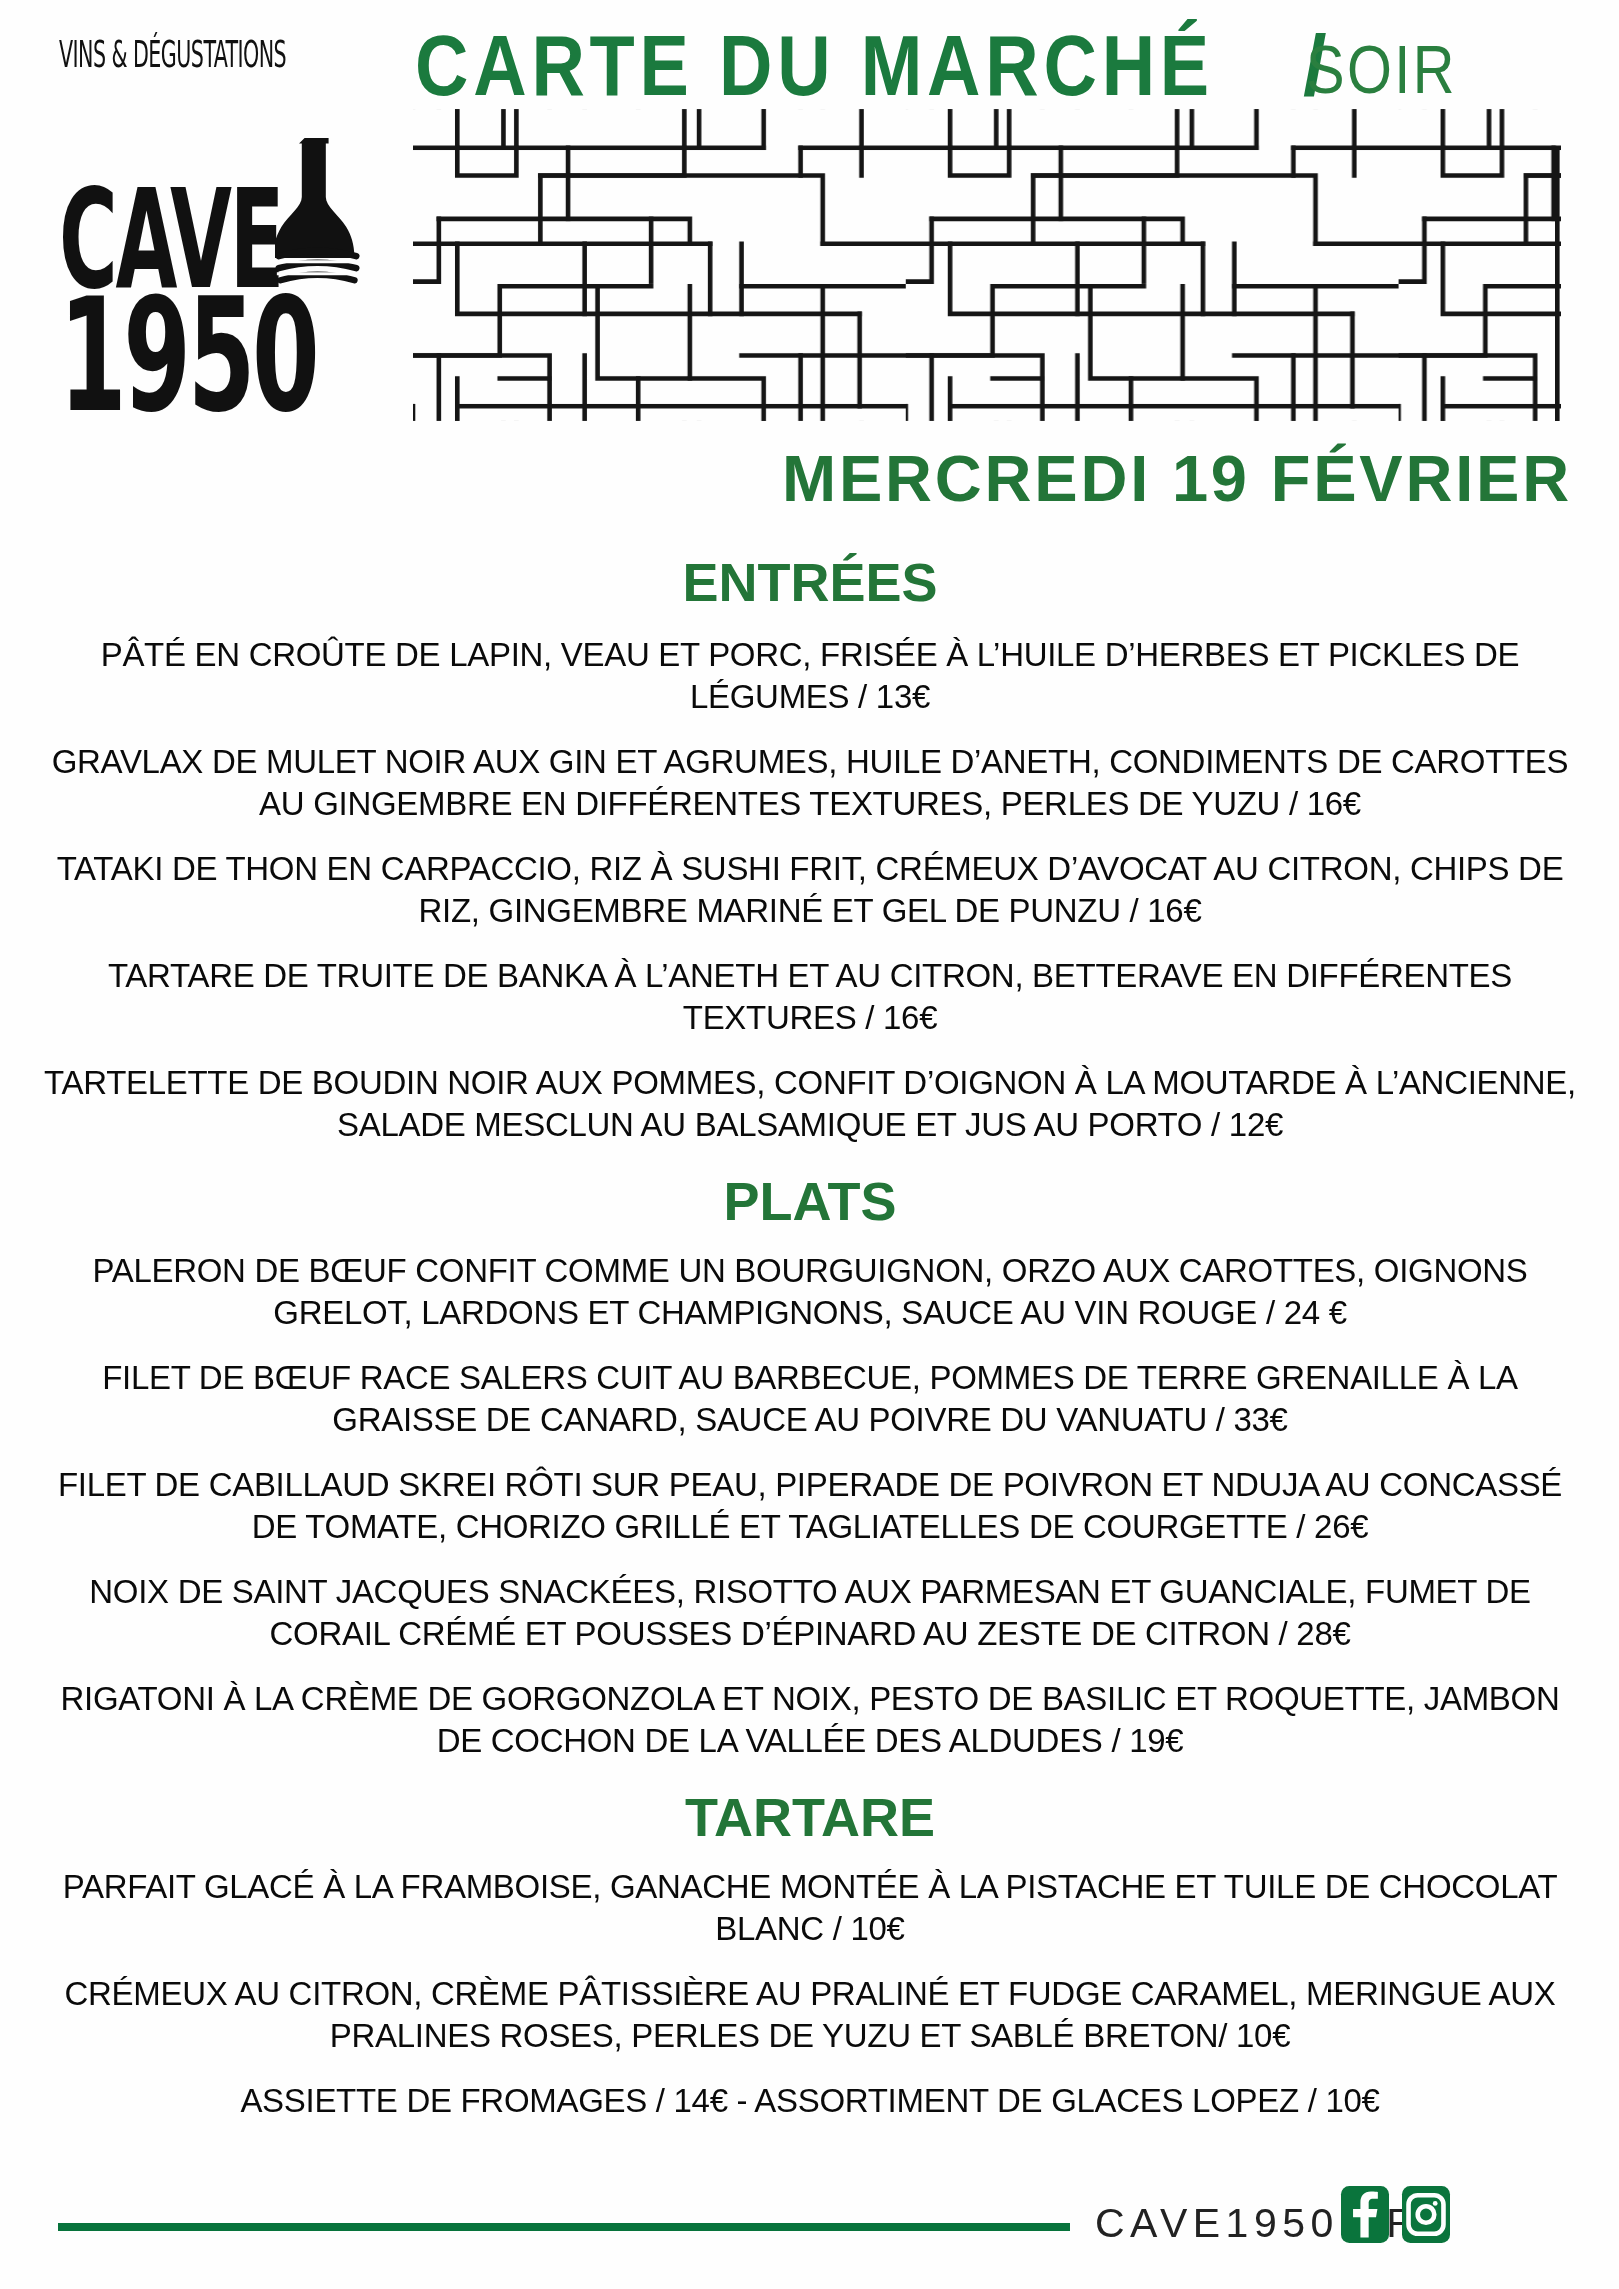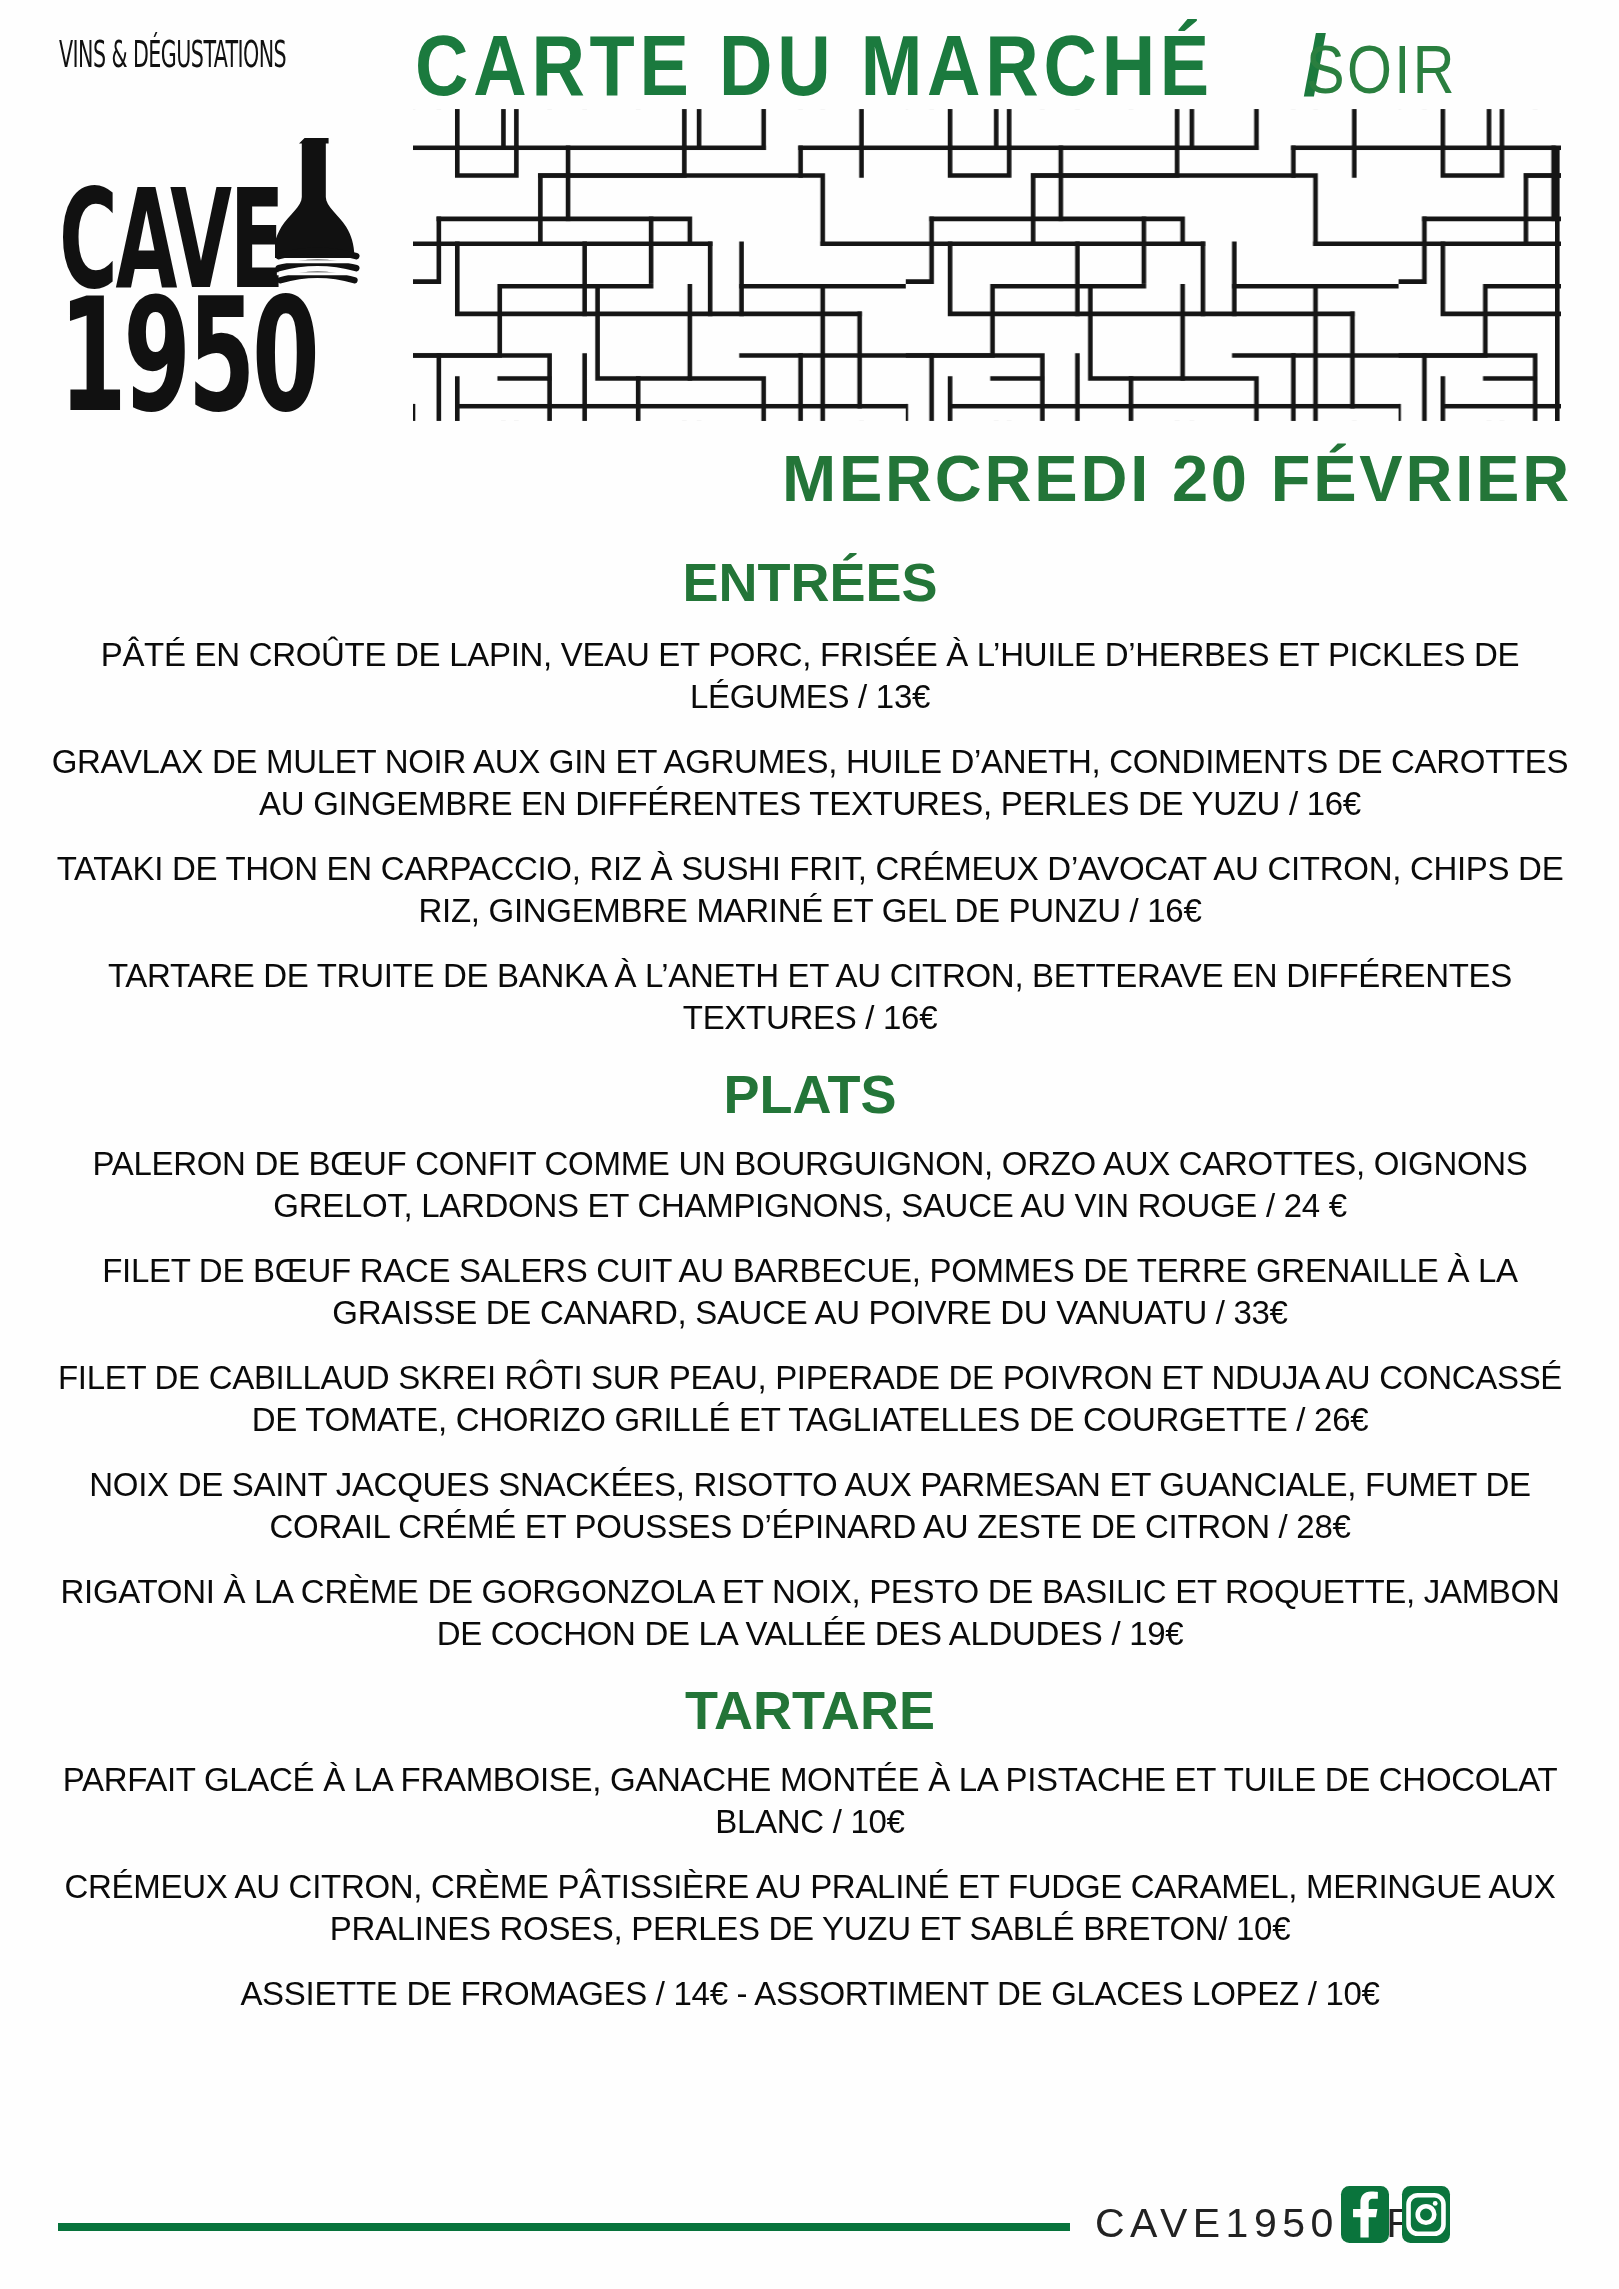--- a/index.html
+++ b/index.html
@@ -112,30 +112,31 @@
         <path d="M48 322 H534"></path>
         <path d="M356 267 H484 V322"></path>
         <path d="M0 322 V338"></path>
       </g>
     </pattern>
   </defs>
   <rect x="0" y="0" width="1244" height="338" fill="url(#mazeTile)"></rect>
   <path d="M1240 42 V338" stroke="#151515" stroke-width="5"></path>
 </svg>
 
-<div class="abs date">MERCREDI 20 FÉVRIER</div>
+<div class="abs date">MERCREDI 19 FÉVRIER</div>
 
 <div class="abs menu">
   <section class="sec-entrees">
     <h2 class="section-title">ENTRÉES</h2>
     <ul class="items">
       <li class="item">PÂTÉ EN CROÛTE DE LAPIN, VEAU ET PORC, FRISÉE À L’HUILE D’HERBES ET PICKLES DE LÉGUMES / 13€</li>
       <li class="item">GRAVLAX DE MULET NOIR AUX GIN ET AGRUMES, HUILE D’ANETH, CONDIMENTS DE CAROTTES AU GINGEMBRE EN DIFFÉRENTES TEXTURES, PERLES DE YUZU / 16€</li>
       <li class="item">TATAKI DE THON EN CARPACCIO, RIZ À SUSHI FRIT, CRÉMEUX D’AVOCAT AU CITRON, CHIPS DE RIZ, GINGEMBRE MARINÉ ET GEL DE PUNZU / 16€</li>
       <li class="item">TARTARE DE TRUITE DE BANKA À L’ANETH ET AU CITRON, BETTERAVE EN DIFFÉRENTES TEXTURES / 16€</li>
+      <li class="item">TARTELETTE DE BOUDIN NOIR AUX POMMES, CONFIT D’OIGNON À LA MOUTARDE À L’ANCIENNE, SALADE MESCLUN AU BALSAMIQUE ET JUS AU PORTO / 12€</li>
     </ul>
   </section>
 
   <section class="sec-plats">
     <h2 class="section-title">PLATS</h2>
     <ul class="items">
       <li class="item">PALERON DE BŒUF CONFIT COMME UN BOURGUIGNON, ORZO AUX CAROTTES, OIGNONS GRELOT, LARDONS ET CHAMPIGNONS, SAUCE AU VIN ROUGE / 24 €</li>
       <li class="item">FILET DE BŒUF RACE SALERS CUIT AU BARBECUE, POMMES DE TERRE GRENAILLE À LA GRAISSE DE CANARD, SAUCE AU POIVRE DU VANUATU / 33€</li>
       <li class="item">FILET DE CABILLAUD SKREI RÔTI SUR PEAU, PIPERADE DE POIVRON ET NDUJA AU CONCASSÉ DE TOMATE, CHORIZO GRILLÉ ET TAGLIATELLES DE COURGETTE / 26€</li>
       <li class="item">NOIX DE SAINT JACQUES SNACKÉES, RISOTTO AUX PARMESAN ET GUANCIALE, FUMET DE CORAIL CRÉMÉ ET POUSSES D’ÉPINARD AU ZESTE DE CITRON / 28€</li>

